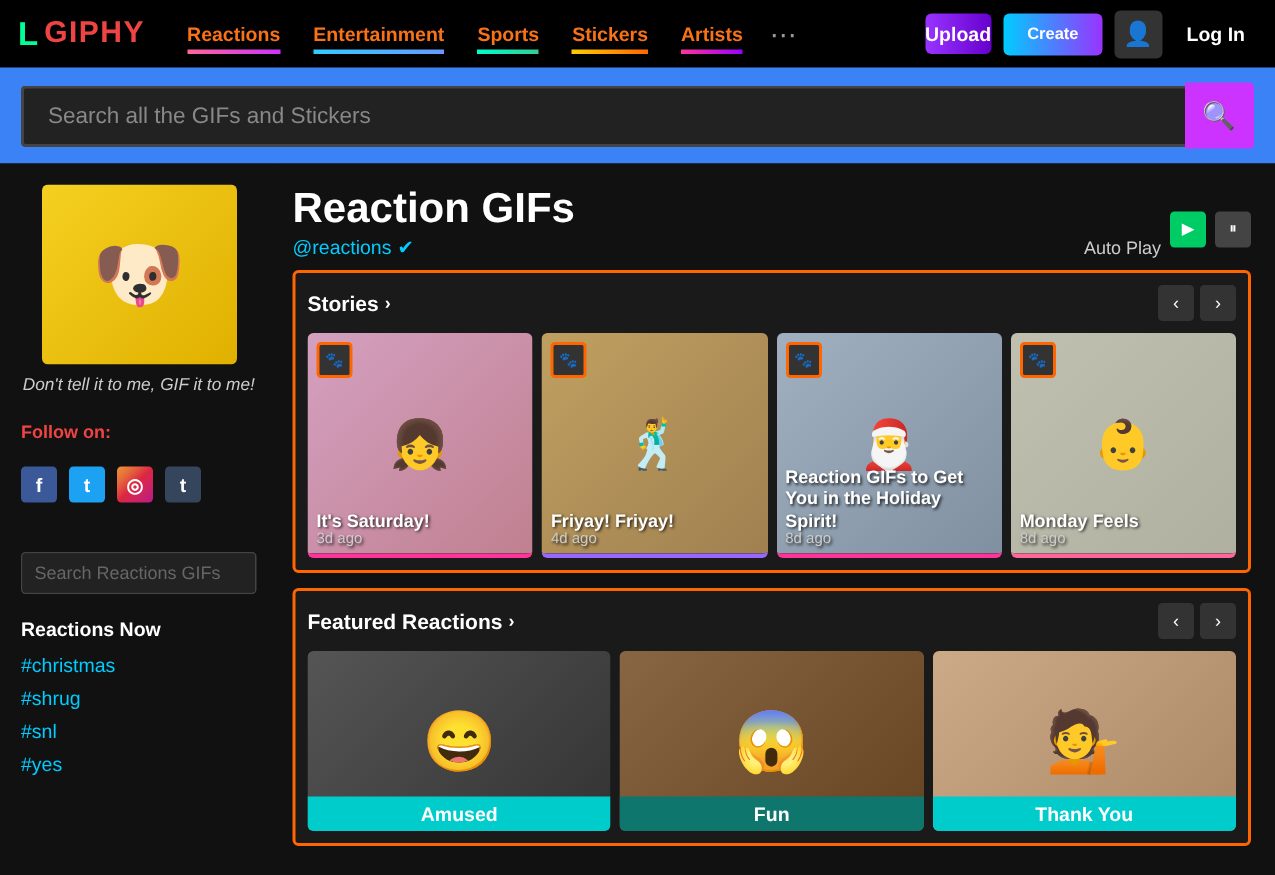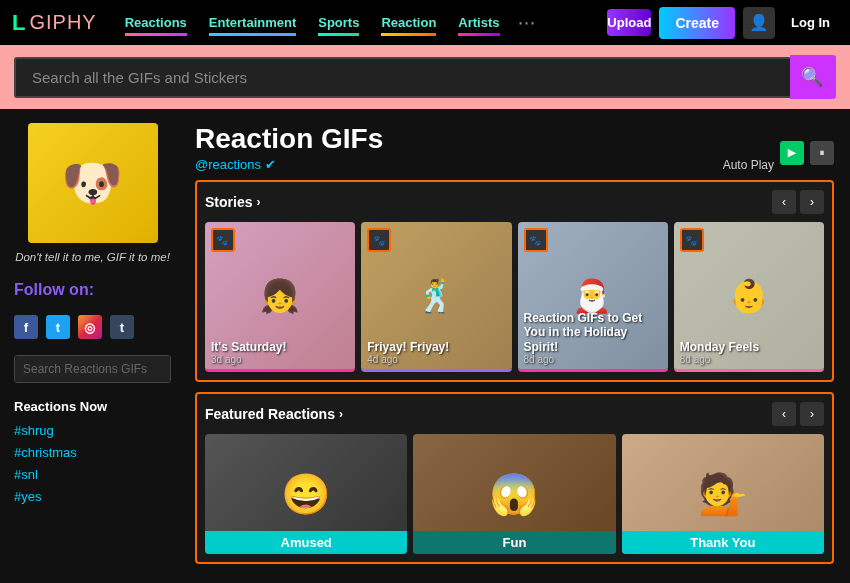--- a/index.html
+++ b/index.html
@@ -27,33 +27,33 @@
       gap: 4px;
       margin-right: 8px;
     }
     .logo-l {
       color: #00ff99;
       font-size: 22px;
       font-weight: 900;
       line-height: 1;
     }
     .logo-giphy {
-      color: #fca5a5;
+      color: #ef4444;
       font-size: 20px;
-      font-weight: 400;
+      font-weight: 700;
       letter-spacing: 1px;
     }
     .nav-items {
       display: flex;
       align-items: center;
       gap: 2px;
       flex: 1;
     }
     .nav-item {
-      color: #5eead4;
+      color: #f97316;
       font-size: 13px;
       font-weight: 600;
       padding: 4px 10px;
       cursor: pointer;
       white-space: nowrap;
       text-decoration: none;
       position: relative;
     }
     .nav-item.reactions::after {
       content: '';
@@ -120,21 +120,21 @@
       font-size: 13px;
       font-weight: 700;
       cursor: pointer;
     }
     .btn-create {
       background: linear-gradient(90deg, #00ccff, #9933ff);
       color: #fff;
       border: none;
       border-radius: 4px;
       padding: 8px 16px;
-      font-size: 14px;
+      font-size: 11px;
       font-weight: 700;
       cursor: pointer;
     }
     .user-icon-btn {
       background: #333;
       border: none;
       border-radius: 4px;
       width: 32px;
       height: 32px;
       display: flex;
@@ -149,21 +149,21 @@
       background: none;
       border: none;
       font-size: 13px;
       font-weight: 600;
       cursor: pointer;
       padding: 4px 8px;
     }
 
     
     .search-bar {
-      background: #fca5a5;
+      background: #3b82f6;
       padding: 10px 14px;
       display: flex;
       align-items: center;
       gap: 0;
     }
     .search-input {
       flex: 1;
       background: #222;
       border: 2px solid #444;
       border-right: none;
@@ -232,22 +232,22 @@
       font-size: 50px;
     }
     .sidebar-tagline {
       font-size: 11.5px;
       color: #ccc;
       text-align: center;
       margin-top: 8px;
       font-style: italic;
     }
     .follow-label {
-      font-size: 16px;
-      color: #8b5cf6;
+      font-size: 12px;
+      color: #ef4444;
       font-weight: 600;
       margin-top: 6px;
       align-self: flex-start;
     }
     .social-icons {
       display: flex;
       gap: 8px;
       margin-top: 4px;
     }
     .social-icon {
@@ -261,21 +261,21 @@
       font-weight: 900;
       cursor: pointer;
     }
     .social-fb { background: #3b5998; color: #fff; }
     .social-tw { background: #1da1f2; color: #fff; }
     .social-ig { background: linear-gradient(135deg, #f09433, #e6683c, #dc2743, #cc2366, #bc1888); color: #fff; }
     .social-tm { background: #35465c; color: #fff; }
 
     .sidebar-search {
       display: flex;
-      margin-top: 4px;
+      margin-top: 21px;
       border: 1px solid #444;
       border-radius: 3px;
       overflow: hidden;
     }
     .sidebar-search-input {
       flex: 1;
       background: #222;
       border: none;
       color: #ccc;
       font-size: 12px;
@@ -526,21 +526,21 @@
 
 <div class="header">
   <div class="logo-container">
     <span class="logo-l">L</span>
     <span class="logo-giphy">GIPHY</span>
   </div>
   <div class="nav-items">
     <a class="nav-item reactions">Reactions</a>
     <a class="nav-item entertainment">Entertainment</a>
     <a class="nav-item sports">Sports</a>
-    <a class="nav-item stickers">Reaction</a>
+    <a class="nav-item stickers">Stickers</a>
     <a class="nav-item artists">Artists</a>
     <span class="nav-more">⋯</span>
   </div>
   <div class="header-actions">
     <button class="btn-upload">Upload</button>
     <button class="btn-create">Create</button>
     <button class="user-icon-btn">👤</button>
     <button class="btn-login">Log In</button>
   </div>
 </div>
@@ -565,22 +565,22 @@
       <div class="social-icon social-tw">t</div>
       <div class="social-icon social-ig">◎</div>
       <div class="social-icon social-tm">t</div>
     </div>
     <div class="sidebar-search">
       <input class="sidebar-search-input" type="text" placeholder="Search Reactions GIFs" style="">
 
     </div>
     <div class="trending-section">
       <div class="trending-title">Reactions Now</div>
+      <a class="trending-tag">#christmas</a>
       <a class="trending-tag">#shrug</a>
-      <a class="trending-tag">#christmas</a>
       <a class="trending-tag">#snl</a>
       <a class="trending-tag">#yes</a>
     </div>
   </div>
 
   <div class="content-area">
     <div class="channel-header">
       <div>
         <div class="channel-title">Reaction GIFs</div>
         <div class="channel-handle">

